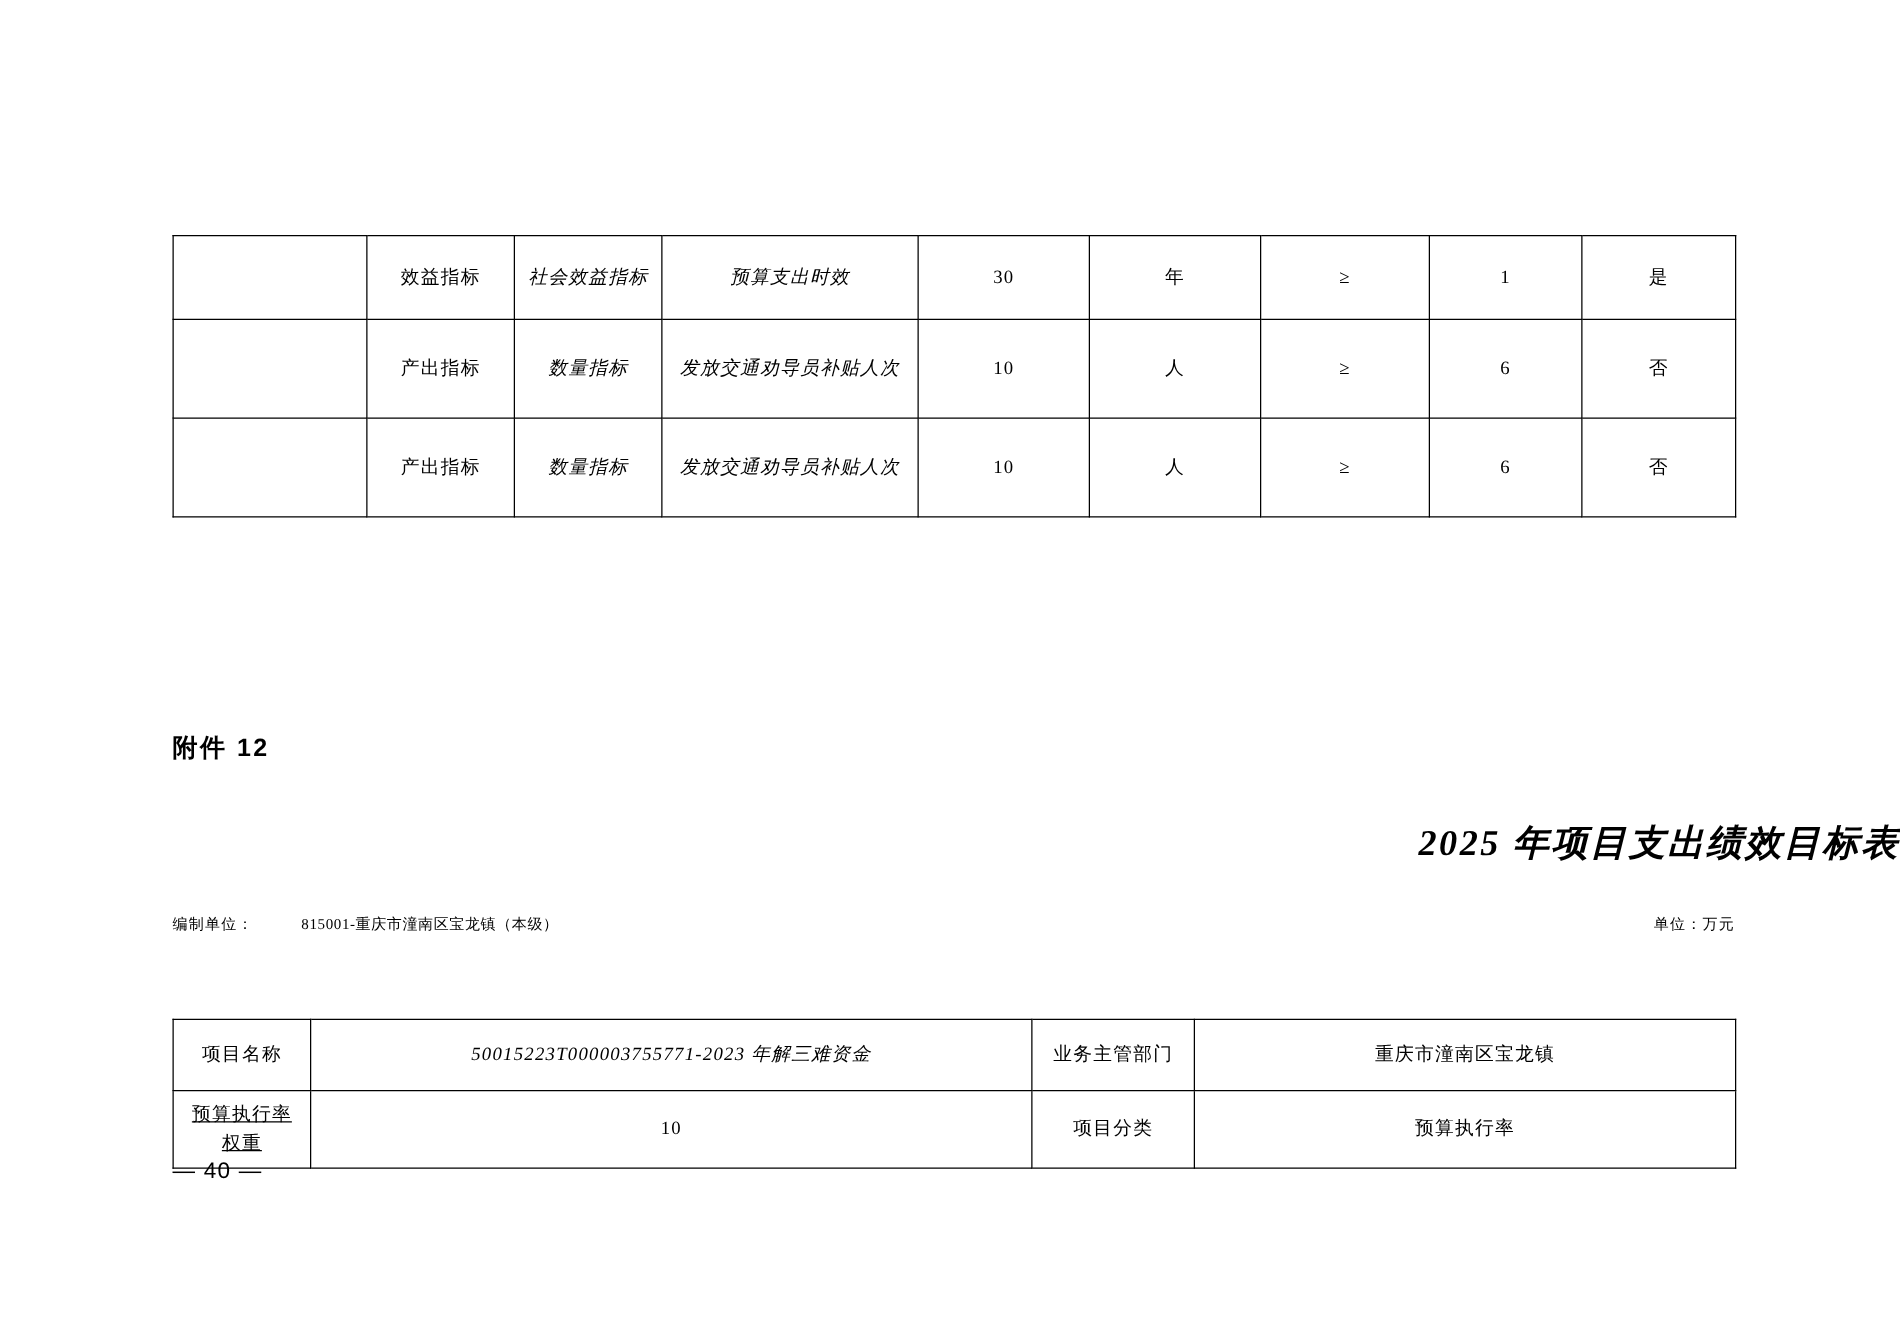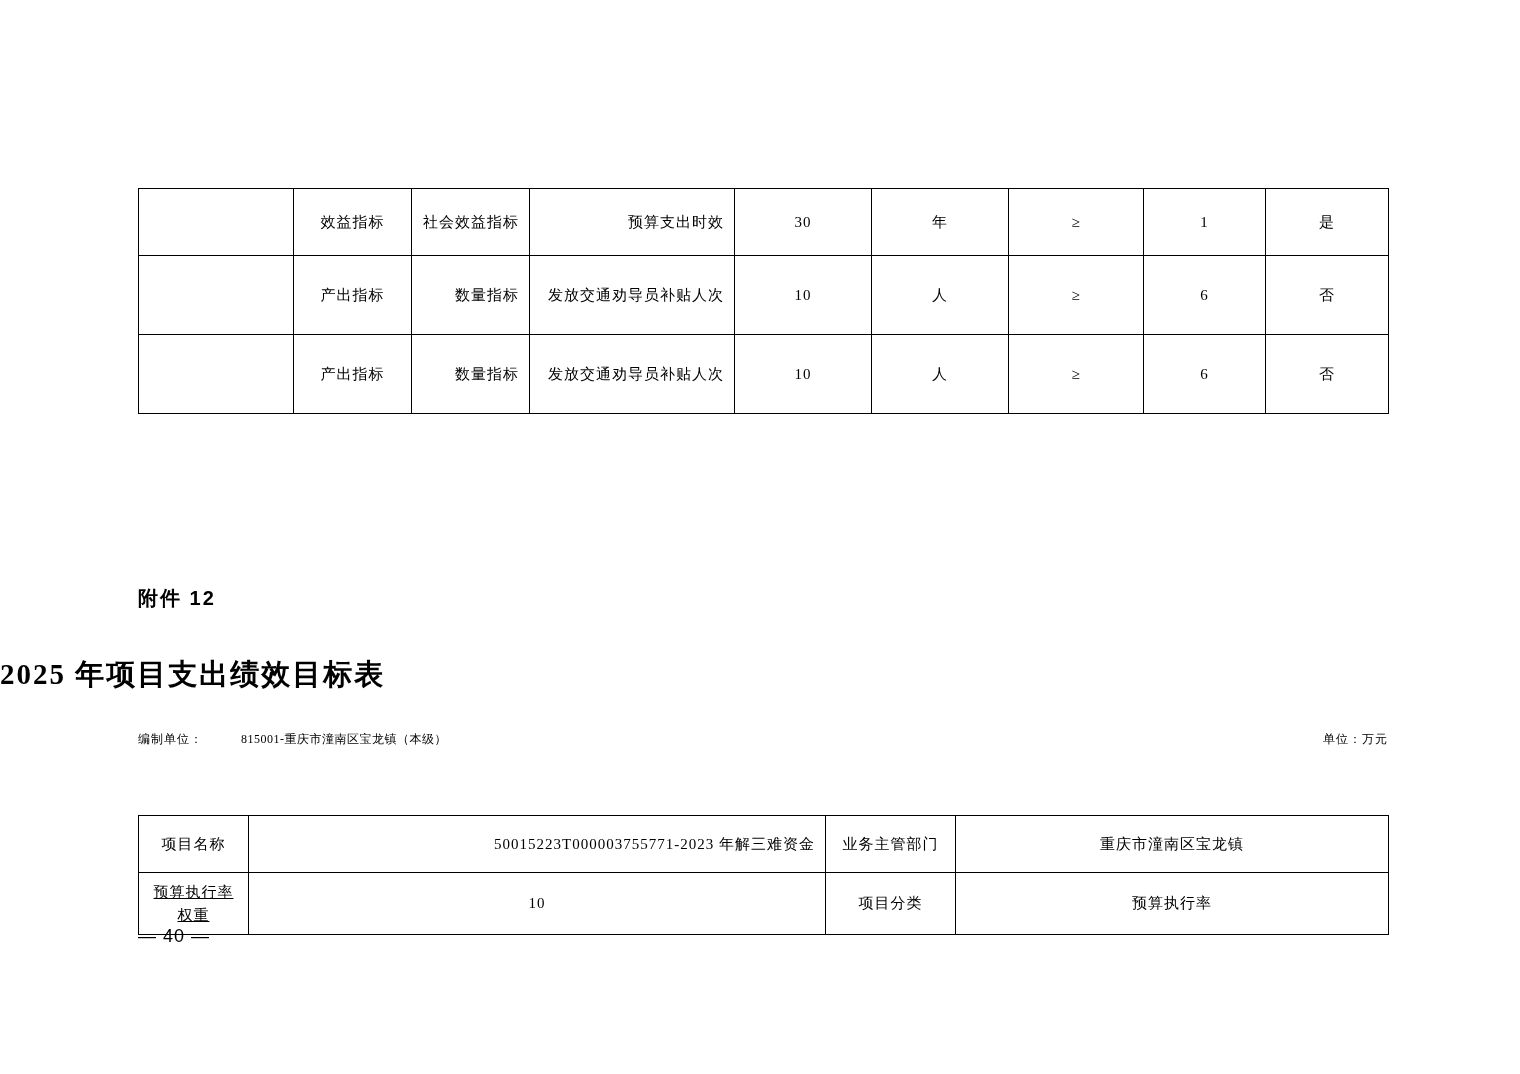--- a/index.html
+++ b/index.html
@@ -37,21 +37,21 @@
   table.doc-table td {
     border: 1px solid #000000;
     font-size: 15px;
     font-family: "Liberation Serif", serif;
     padding: 8px 10px;
     vertical-align: middle;
     line-height: 1.5;
     letter-spacing: 1px;
   }
   .c-center { text-align: center; }
-  .c-left { text-align: right; }
+  .c-left { text-align: center; font-style: italic; }
   .cell-empty { }
 
   
   .tt-col1 { width: 155px; }
   .tt-col2 { width: 118px; }
   .tt-col3 { width: 118px; }
   .tt-col4 { width: 205px; }
   .tt-col5 { width: 137px; }
   .tt-col6 { width: 137px; }
   .tt-col7 { width: 135px; }
@@ -71,25 +71,26 @@
     font-family: "Liberation Sans", sans-serif;
     letter-spacing: 2px;
   }
 
   
   .doc-title {
     position: absolute;
     left: 0;
     top: 655px;
     width: 1520px;
-    text-align: left;
+    text-align: right;
     font-size: 29px;
     font-weight: bold;
     font-family: "Liberation Serif", serif;
     letter-spacing: 2px;
+    font-style: italic;
   }
 
   
   .meta-row {
     position: absolute;
     left: 138px;
     top: 731px;
     width: 1250px;
     font-size: 12px;
     display: flex;

